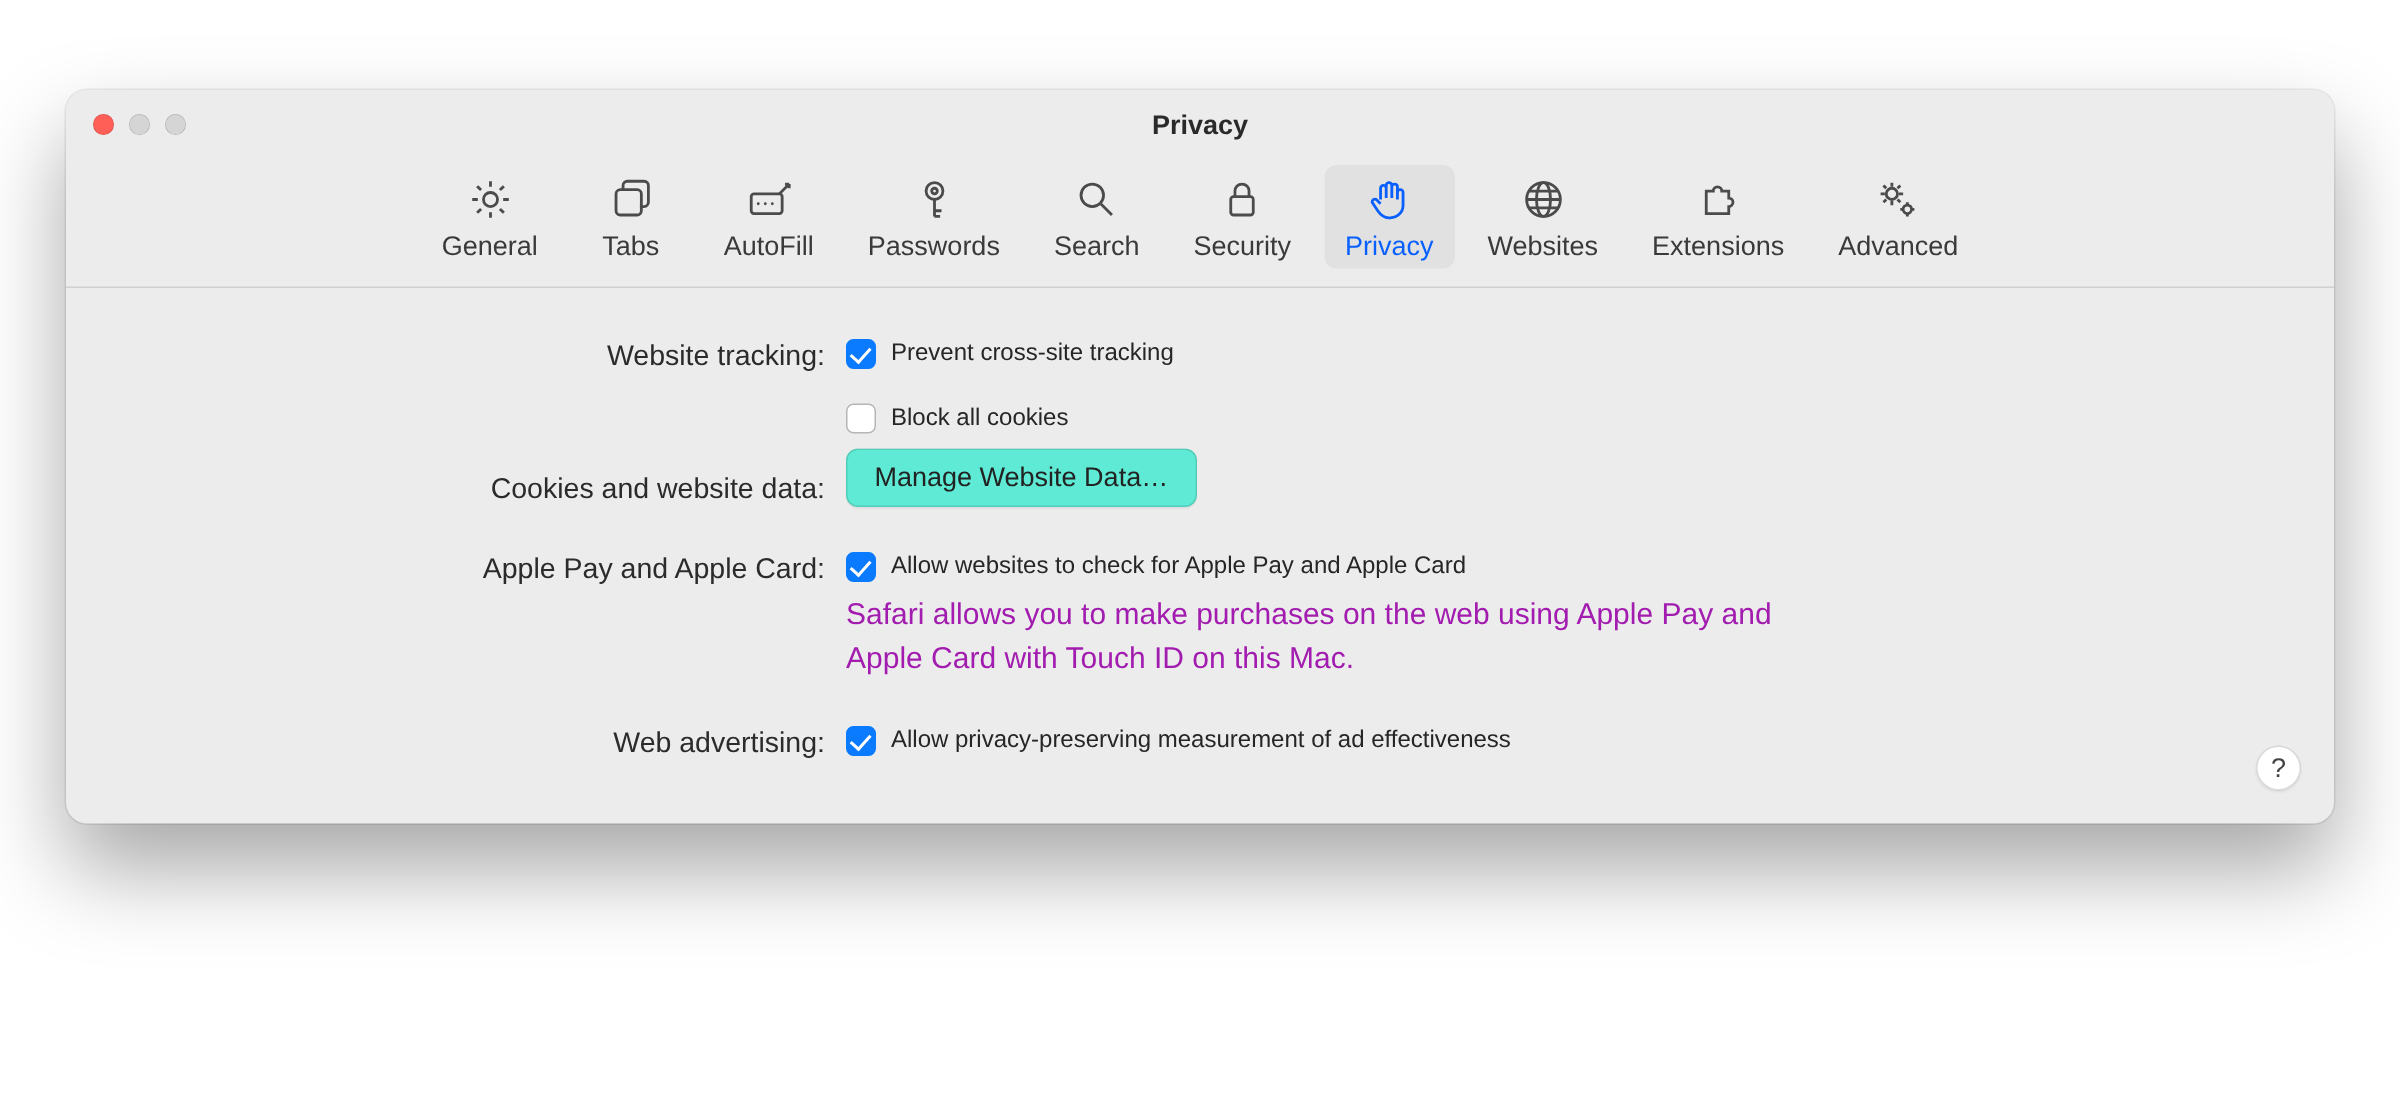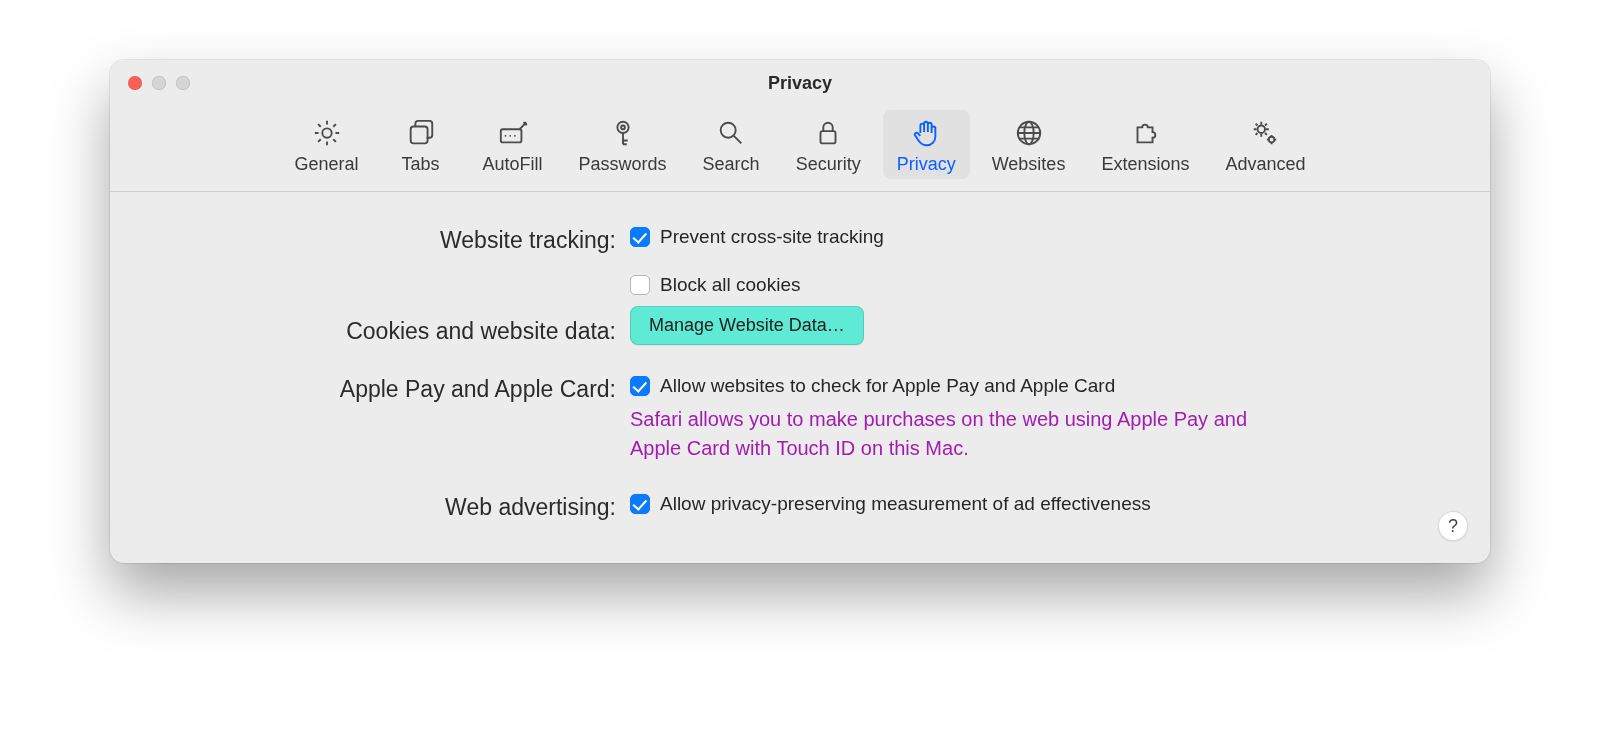--- a/index.html
+++ b/index.html
@@ -1,20 +1,20 @@
 <!DOCTYPE html>
 <html><head>
 <meta charset="utf-8">
 <style>
   * { box-sizing: border-box; margin: 0; padding: 0; }
   html, body { width: 1600px; height: 731px; background: transparent; font-family: -apple-system, "Helvetica Neue", Helvetica, Arial, sans-serif; }
   body { display: flex; align-items: flex-start; justify-content: center; padding-top: 60px; }
 
   .window {
-    width: 1380px;
+    width: 1512px;
     background: #ececec;
     border-radius: 14px;
     box-shadow: 0 30px 60px rgba(0,0,0,.35), 0 0 0 1px rgba(0,0,0,.08);
     overflow: hidden;
     position: relative;
   }
 
   
   .titlebar {
     height: 46px;
@@ -58,27 +58,27 @@
   .tool.active .label { color: #0a60ff; }
   .tool svg { stroke: #4b4b4b; fill: none; stroke-width: 2; }
   .tool.active svg { stroke: #0a60ff; }
 
   
   .content { padding: 34px 40px 34px 40px; position: relative; }
   .row { display: flex; align-items: flex-start; margin-bottom: 20px; }
   .lbl {
     flex: 0 0 480px;
     text-align: right;
-    font-size: 23px;
+    font-size: 19px;
     color: #2b2b2b;
     padding-right: 14px;
     padding-top: 1px;
   }
   .ctrl { flex: 1; }
-  .check-line { display: flex; align-items: center; gap: 10px; font-size: 19px; color: #262626; }
+  .check-line { display: flex; align-items: center; gap: 10px; font-size: 16px; color: #262626; }
 
   .cb {
     width: 20px; height: 20px; border-radius: 5px;
     border: 1px solid #b6b6b6; background: #fff;
     display: inline-flex; align-items: center; justify-content: center;
     flex: 0 0 auto;
   }
   .cb.checked { background: #0a7aff; border-color: #0a7aff; }
   .cb.checked::after {
     content: ""; width: 11px; height: 6px;

